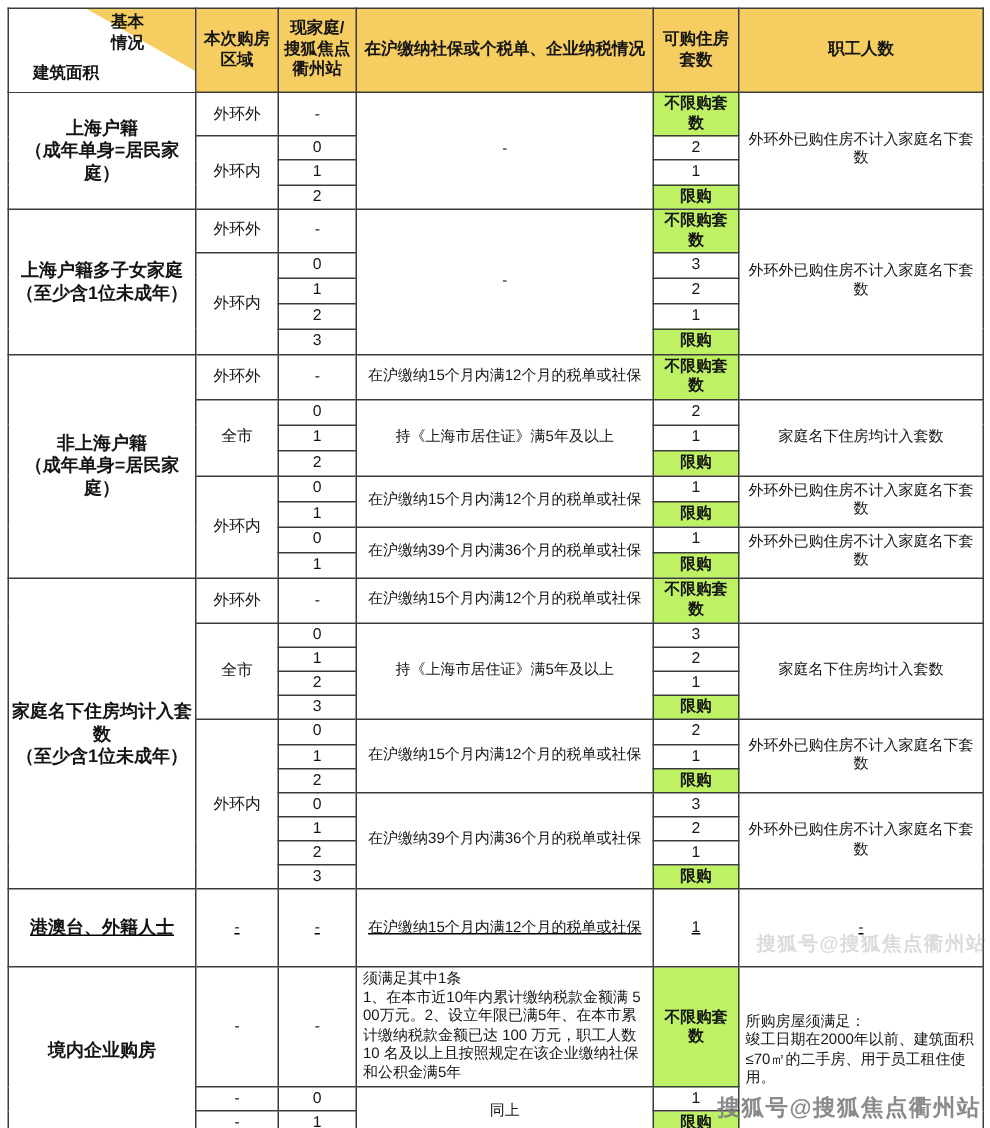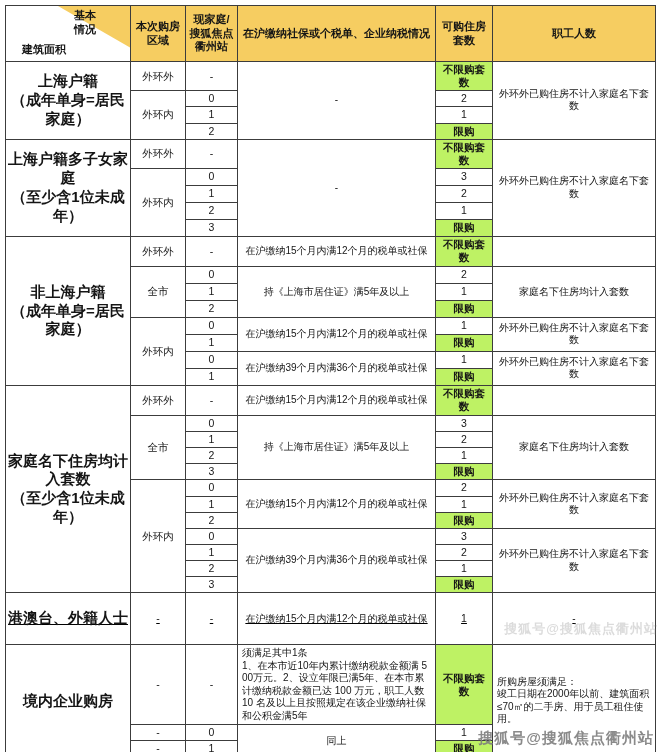--- a/index.html
+++ b/index.html
@@ -50,21 +50,21 @@
     position: absolute; left: 20px; top: 3px;
     font-weight: bold; font-size: 11px; text-align: left;
     white-space: pre-line;
     margin-left: 48px;
   }
   .corner-bottom {
     position: absolute; left: 16px; bottom: 4px;
     font-weight: bold; font-size: 11px;
   }
 
-  td.subject { font-weight: bold; font-size: 15px; }
+  td.subject { font-weight: bold; font-size: 12px; }
   td.region, td.count, td.quota { font-size: 10.5px; }
   td.condition { font-size: 10px; }
   td.note { font-size: 10px; }
   td.hl { background: #bef264; font-weight: bold; }
   td.left { text-align: left; padding: 2px 4px; margin-left: 24px; }
 
   .watermark {
     position: absolute;
     color: rgba(125,125,125,0.9);
     font-size: 15px;

